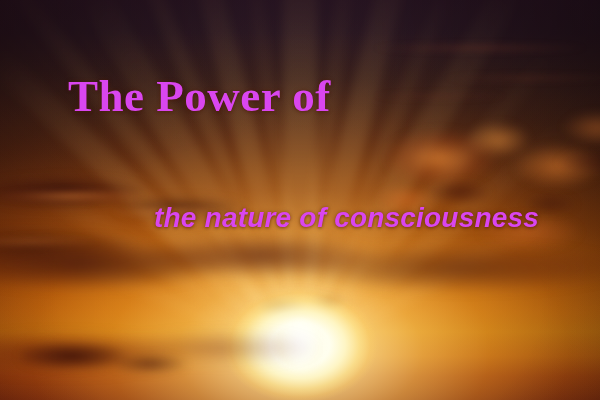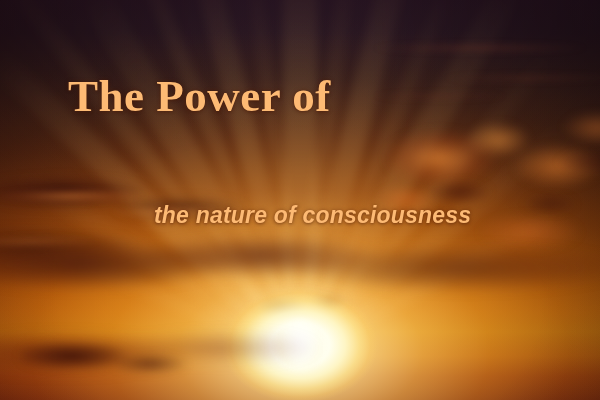--- a/index.html
+++ b/index.html
@@ -235,21 +235,21 @@
   }
 
   
   #text-block {
     position: absolute;
     inset: 0;
     z-index: 40;
   }
   .tx {
     position: absolute;
-    color: #fdba74;
+    color: #d946ef;
     white-space: nowrap;
     text-shadow:
       0 0 4px rgba(90,30,5,0.42),
       0 1px 3px rgba(60,18,4,0.40);
   }
   #title-line {
     left: 68px;
     top: 74px;
     font-family: "Liberation Serif", serif;
     font-weight: bold;
@@ -266,21 +266,21 @@
     font-size: 74px;
     letter-spacing: 2px;
     line-height: 1;
   }
   #subtitle {
     left: 154px;
     top: 204px;
     font-family: "Liberation Sans", sans-serif;
     font-weight: bold;
     font-style: italic;
-    font-size: 23px;
+    font-size: 28px;
     letter-spacing: 0.2px;
     line-height: 1;
   }
 </style>
 </head>
 <body>
 
 <div id="banner">
 
   <div class="layer" id="sky-base"></div>

